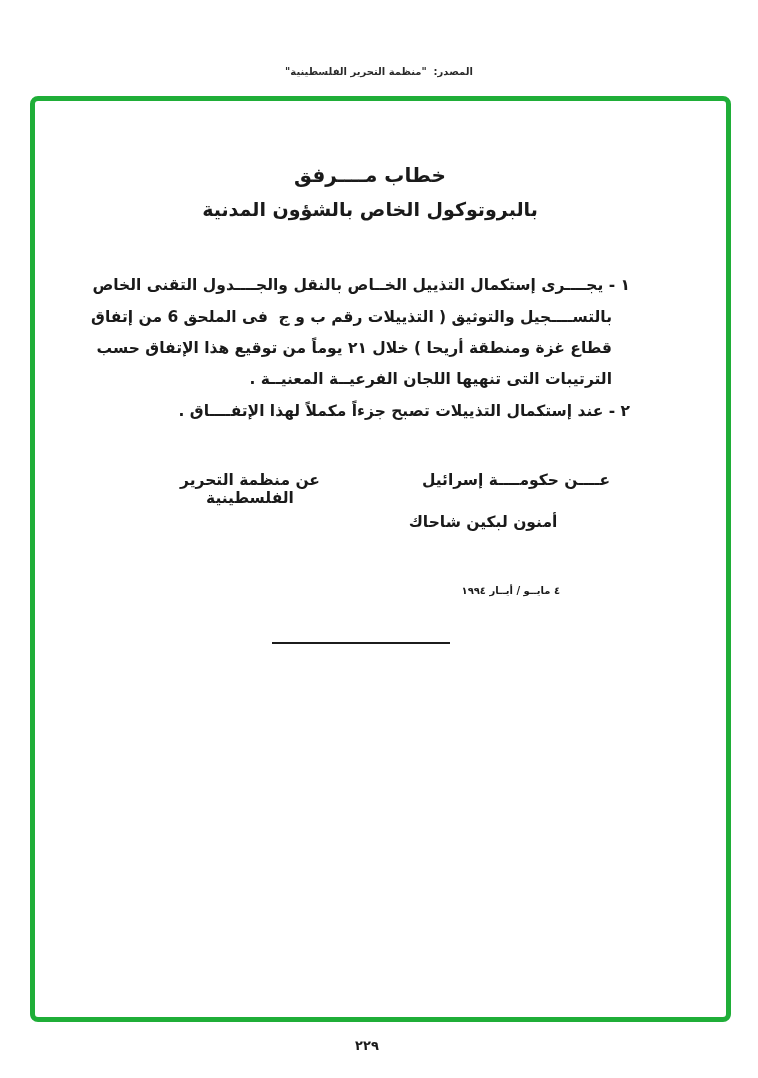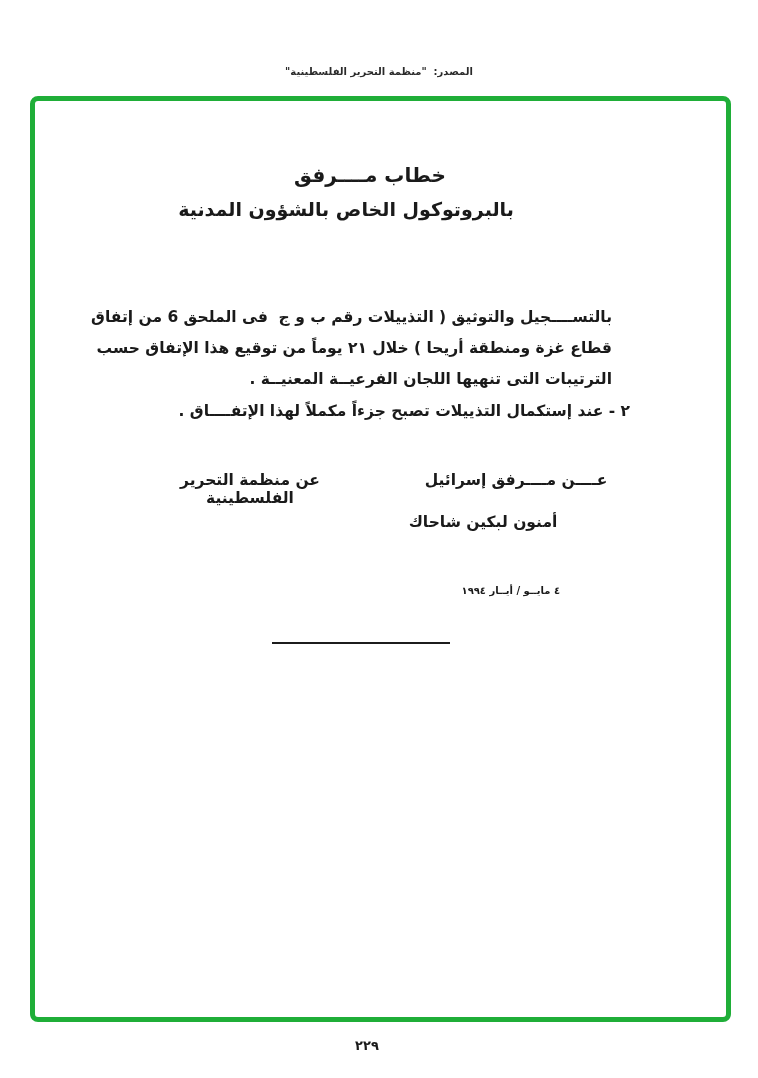--- a/index.html
+++ b/index.html
@@ -48,21 +48,21 @@
     background: #ffffff;
   }
 
   
   .title-line1 {
     top: 163px; left: 270px; width: 200px;
     text-align: center;
     font-size: 20px;
   }
   .title-line2 {
-    top: 198px; left: 171px; width: 350px;
+    top: 198px; left: 195px; width: 350px;
     text-align: center;
     font-size: 19px;
   }
 
   
   .body-line {
     font-size: 15.5px;
     text-align: right;
   }
   .c1-l1 { top: 276px; right: 128px; }
@@ -107,27 +107,28 @@
 
 <div class="page">
 
   <div class="abs rtl header-line2">المصدر:  "منظمة التحرير الفلسطينية"</div>
 
   <div class="abs frame"></div>
 
   <div class="abs rtl title-line1">خطاب مــــرفق</div>
   <div class="abs rtl title-line2">بالبروتوكول الخاص بالشؤون المدنية</div>
 
+  <div class="abs rtl body-line c1-l1">١ - يجــــرى إستكمال التذييل الخــاص بالنقل والجــــدول التقنى الخاص</div>
   <div class="abs rtl body-line c1-l2">بالتســــجيل والتوثيق ( التذييلات رقم ب و ج  فى الملحق 6 من إتفاق</div>
   <div class="abs rtl body-line c1-l3">قطاع غزة ومنطقة أريحا ) خلال ٢١ يوماً من توقيع هذا الإتفاق حسب</div>
   <div class="abs rtl body-line c1-l4">الترتيبات التى تنهيها اللجان الفرعيــة المعنيــة .</div>
 
   <div class="abs rtl body-line c2-l1">٢ - عند إستكمال التذييلات تصبح جزءاً مكملاً لهذا الإتفــــاق .</div>
 
-  <div class="abs rtl sig sig-israel-role">عــــن مــــرفق إسرائيل</div>
+  <div class="abs rtl sig sig-israel-role">عــــن حكومــــة إسرائيل</div>
   <div class="abs rtl sig sig-plo-role">عن منظمة التحرير الفلسطينية</div>
 
   <div class="abs rtl sig sig-israel-name">أمنون لبكين شاحاك</div>
 
   <div class="abs rtl date-line">٤ مايــو / أيــار ١٩٩٤</div>
 
   <div class="abs divider"></div>
 
   <div class="abs rtl page-number">٢٢٩</div>
 

